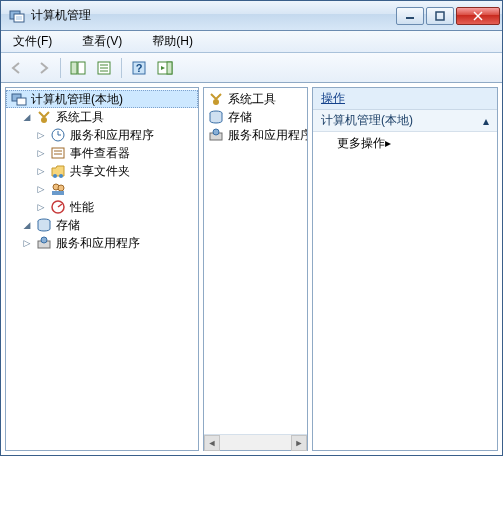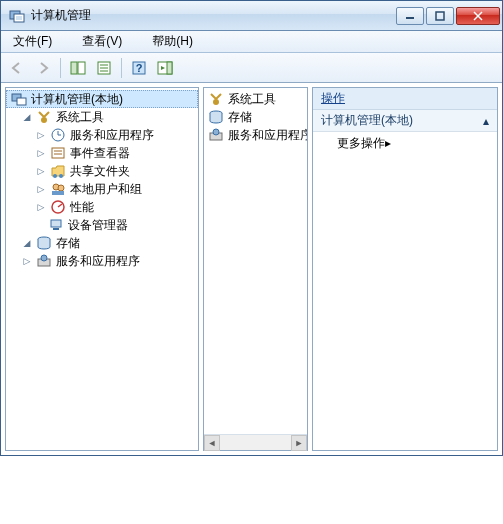--- a/index.html
+++ b/index.html
@@ -364,45 +364,34 @@
         <div class="tree-row">
           <span class="indent" style="width:22px"></span>
           <span class="expander">▷</span>
           <span class="ico">
             <svg width="16" height="16">
                 <circle cx="6" cy="6" r="3" fill="#f0c080" stroke="#a06a2a"></circle>
                 <circle cx="11" cy="7" r="3" fill="#f0c080" stroke="#a06a2a"></circle>
                 <rect x="2" y="10" width="12" height="4" fill="#6a9acb"></rect>
               </svg>
           </span>
-          <span>本地用户和组</span>
         </div>
 
         <div class="tree-row">
           <span class="indent" style="width:22px"></span>
           <span class="expander">▷</span>
           <span class="ico">
             <svg width="16" height="16">
                 <circle cx="8" cy="8" r="6" fill="#fff" stroke="#c73a3a" stroke-width="1.5"></circle>
                 <line x1="8" y1="8" x2="12" y2="5" stroke="#c73a3a" stroke-width="1.5"></line>
               </svg>
           </span>
           <span>性能</span>
         </div>
 
-        <div class="tree-row">
-          <span class="indent" style="width:34px"></span>
-          <span class="ico">
-            <svg width="16" height="16">
-                <rect x="3" y="3" width="10" height="7" fill="#cfe0f1" stroke="#3a6fa5"></rect>
-                <rect x="5" y="11" width="6" height="2" fill="#3a6fa5"></rect>
-              </svg>
-          </span>
-          <span>设备管理器</span>
-        </div>
 
         <div class="tree-row">
           <span class="indent" style="width:8px"></span>
           <span class="expander">◢</span>
           <span class="ico">
             <svg width="16" height="16">
                 <ellipse cx="8" cy="4" rx="6" ry="2" fill="#cfe0f1" stroke="#3a6fa5"></ellipse>
                 <path d="M2 4 L2 12 A6 2 0 0 0 14 12 L14 4" fill="#cfe0f1" stroke="#3a6fa5"></path>
               </svg>
           </span>

